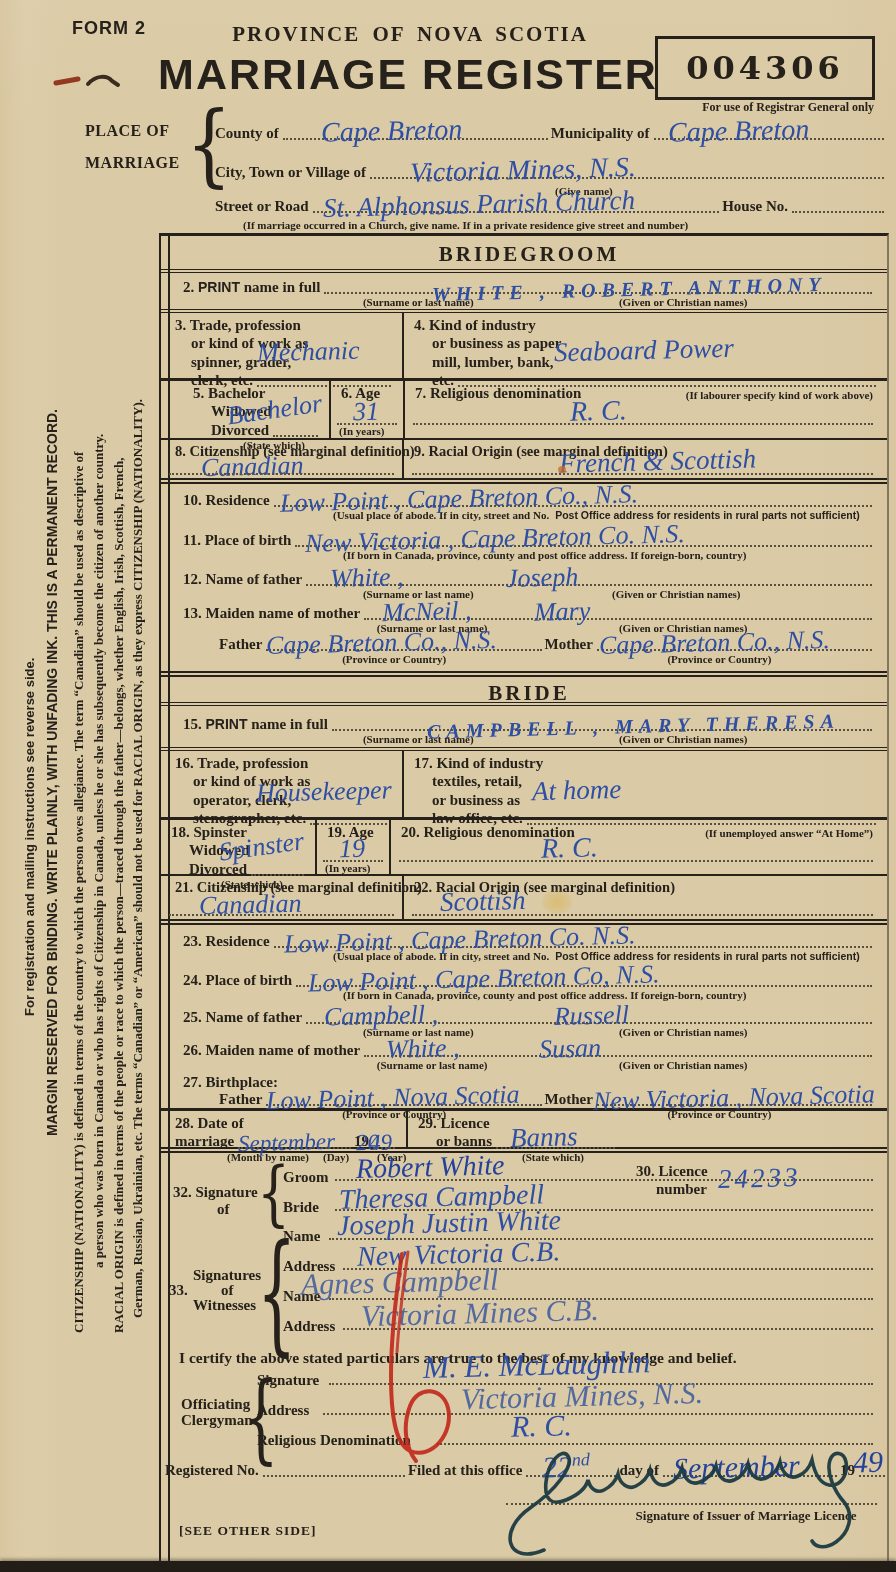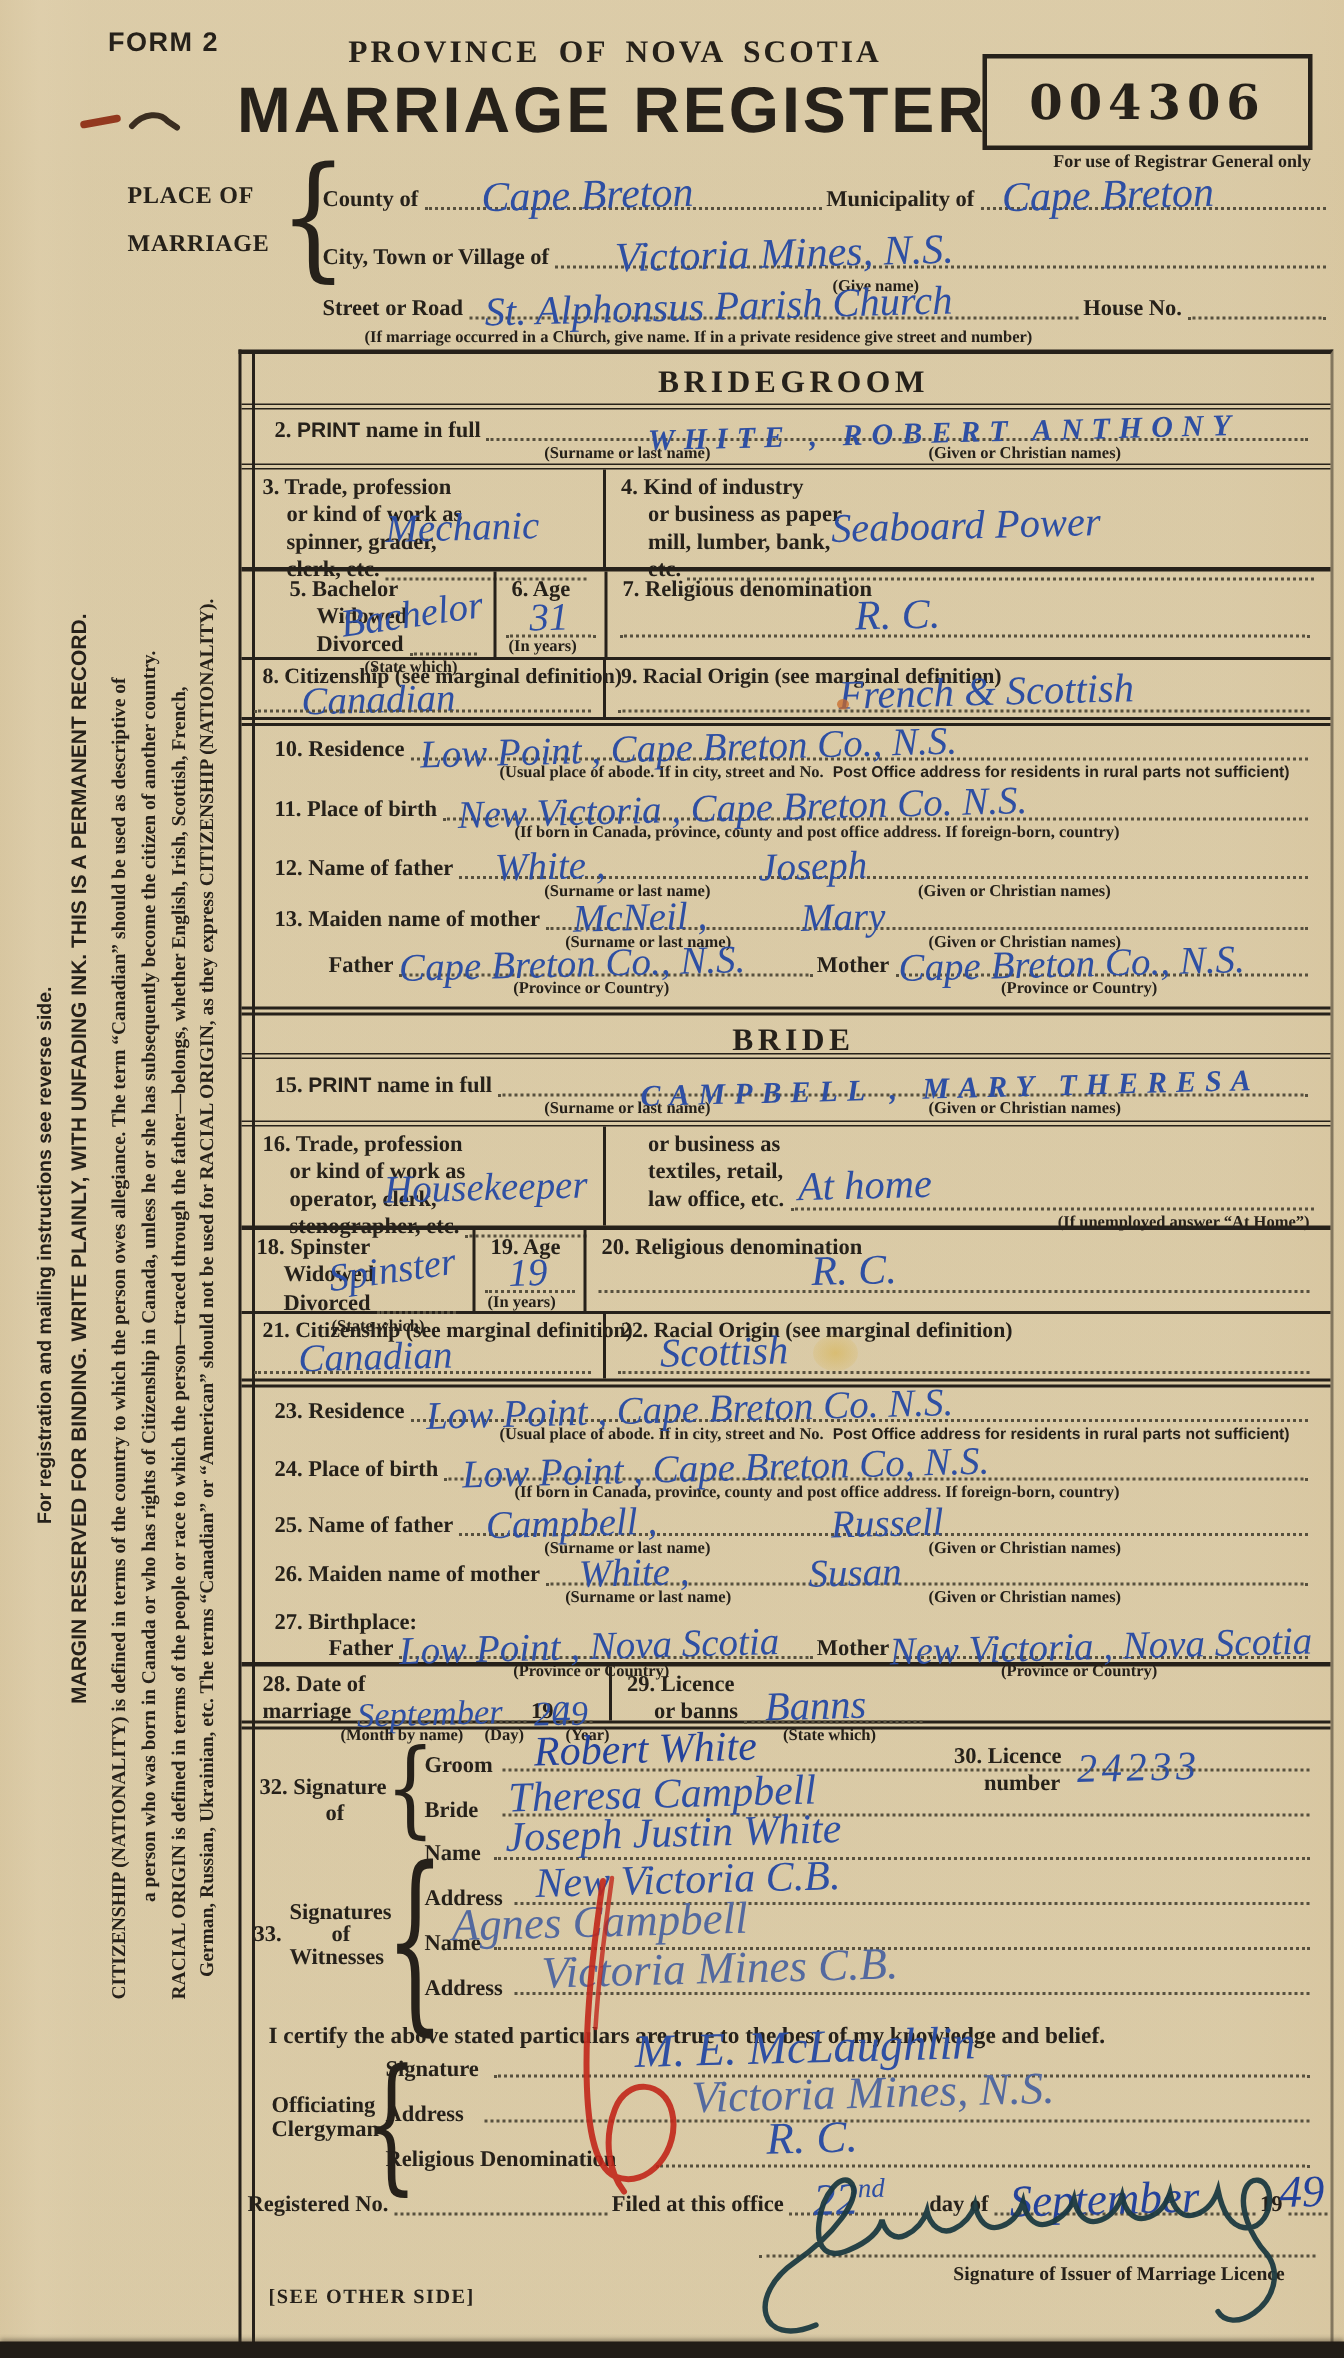--- a/index.html
+++ b/index.html
@@ -140,20 +140,23 @@
       </div>
       <div class="cell" style="flex:1;">
         <div class="lab-line"><span>4.</span> <span>Kind of industry</span></div>
         <div class="lab-line" style="margin-left:18px;">or business as paper</div>
         <div class="lab-line" style="margin-left:18px;">mill, lumber, bank,</div>
         <div class="entry" style="margin-left:18px;">
             <span class="lab-line">etc.</span>
             <span class="fill"></span>
           </div>
         <span class="hw hw-top" style="left:150px;top:24px;font-size:27px;">Seaboard Power</span>
+        <div class="subrow">
+            <span style="right:6px;">(If labourer specify kind of work above)</span>
+          </div>
       </div>
     </div>
 
     <div class="flexrow bb-thin" style="height:59px;">
       <div class="cell vr" style="width:170px;padding-left:32px;">
         <div class="lab-line"><span>5.</span> <span>Bachelor</span></div>
         <div class="lab-line" style="margin-left:18px;">Widowed</div>
         <div class="entry" style="margin-left:18px;">
             <span class="lab-line">Divorced</span>
             <span class="fill"></span>
@@ -281,22 +284,23 @@
         <div class="lab-line"><span>16.</span> <span>Trade, profession</span></div>
         <div class="lab-line" style="margin-left:18px;">or kind of work as</div>
         <div class="lab-line" style="margin-left:18px;">operator, clerk,</div>
         <div class="entry" style="margin-left:18px;">
             <span class="lab-line">stenographer, etc.</span>
             <span class="fill"></span>
           </div>
         <span class="hw hw-top" style="left:95px;top:28px;">Housekeeper</span>
       </div>
       <div class="cell" style="flex:1;">
+        <div class="lab-line"><span>17.</span> <span>Kind of industry</span></div>
+        <div class="lab-line" style="margin-left:18px;">textiles, retail,</div>
         <div class="lab-line" style="margin-left:18px;">or business as</div>
-        <div class="lab-line" style="margin-left:18px;">textiles, retail,</div>
         <div class="entry" style="margin-left:18px;">
             <span class="lab-line">law office, etc.</span>
             <span class="fill"></span>
           </div>
         <span class="hw hw-top" style="left:128px;top:26px;font-size:27px;">At home</span>
         <div class="subrow">
             <span style="right:6px;">(If unemployed answer “At Home”)</span>
           </div>
       </div>
     </div>

